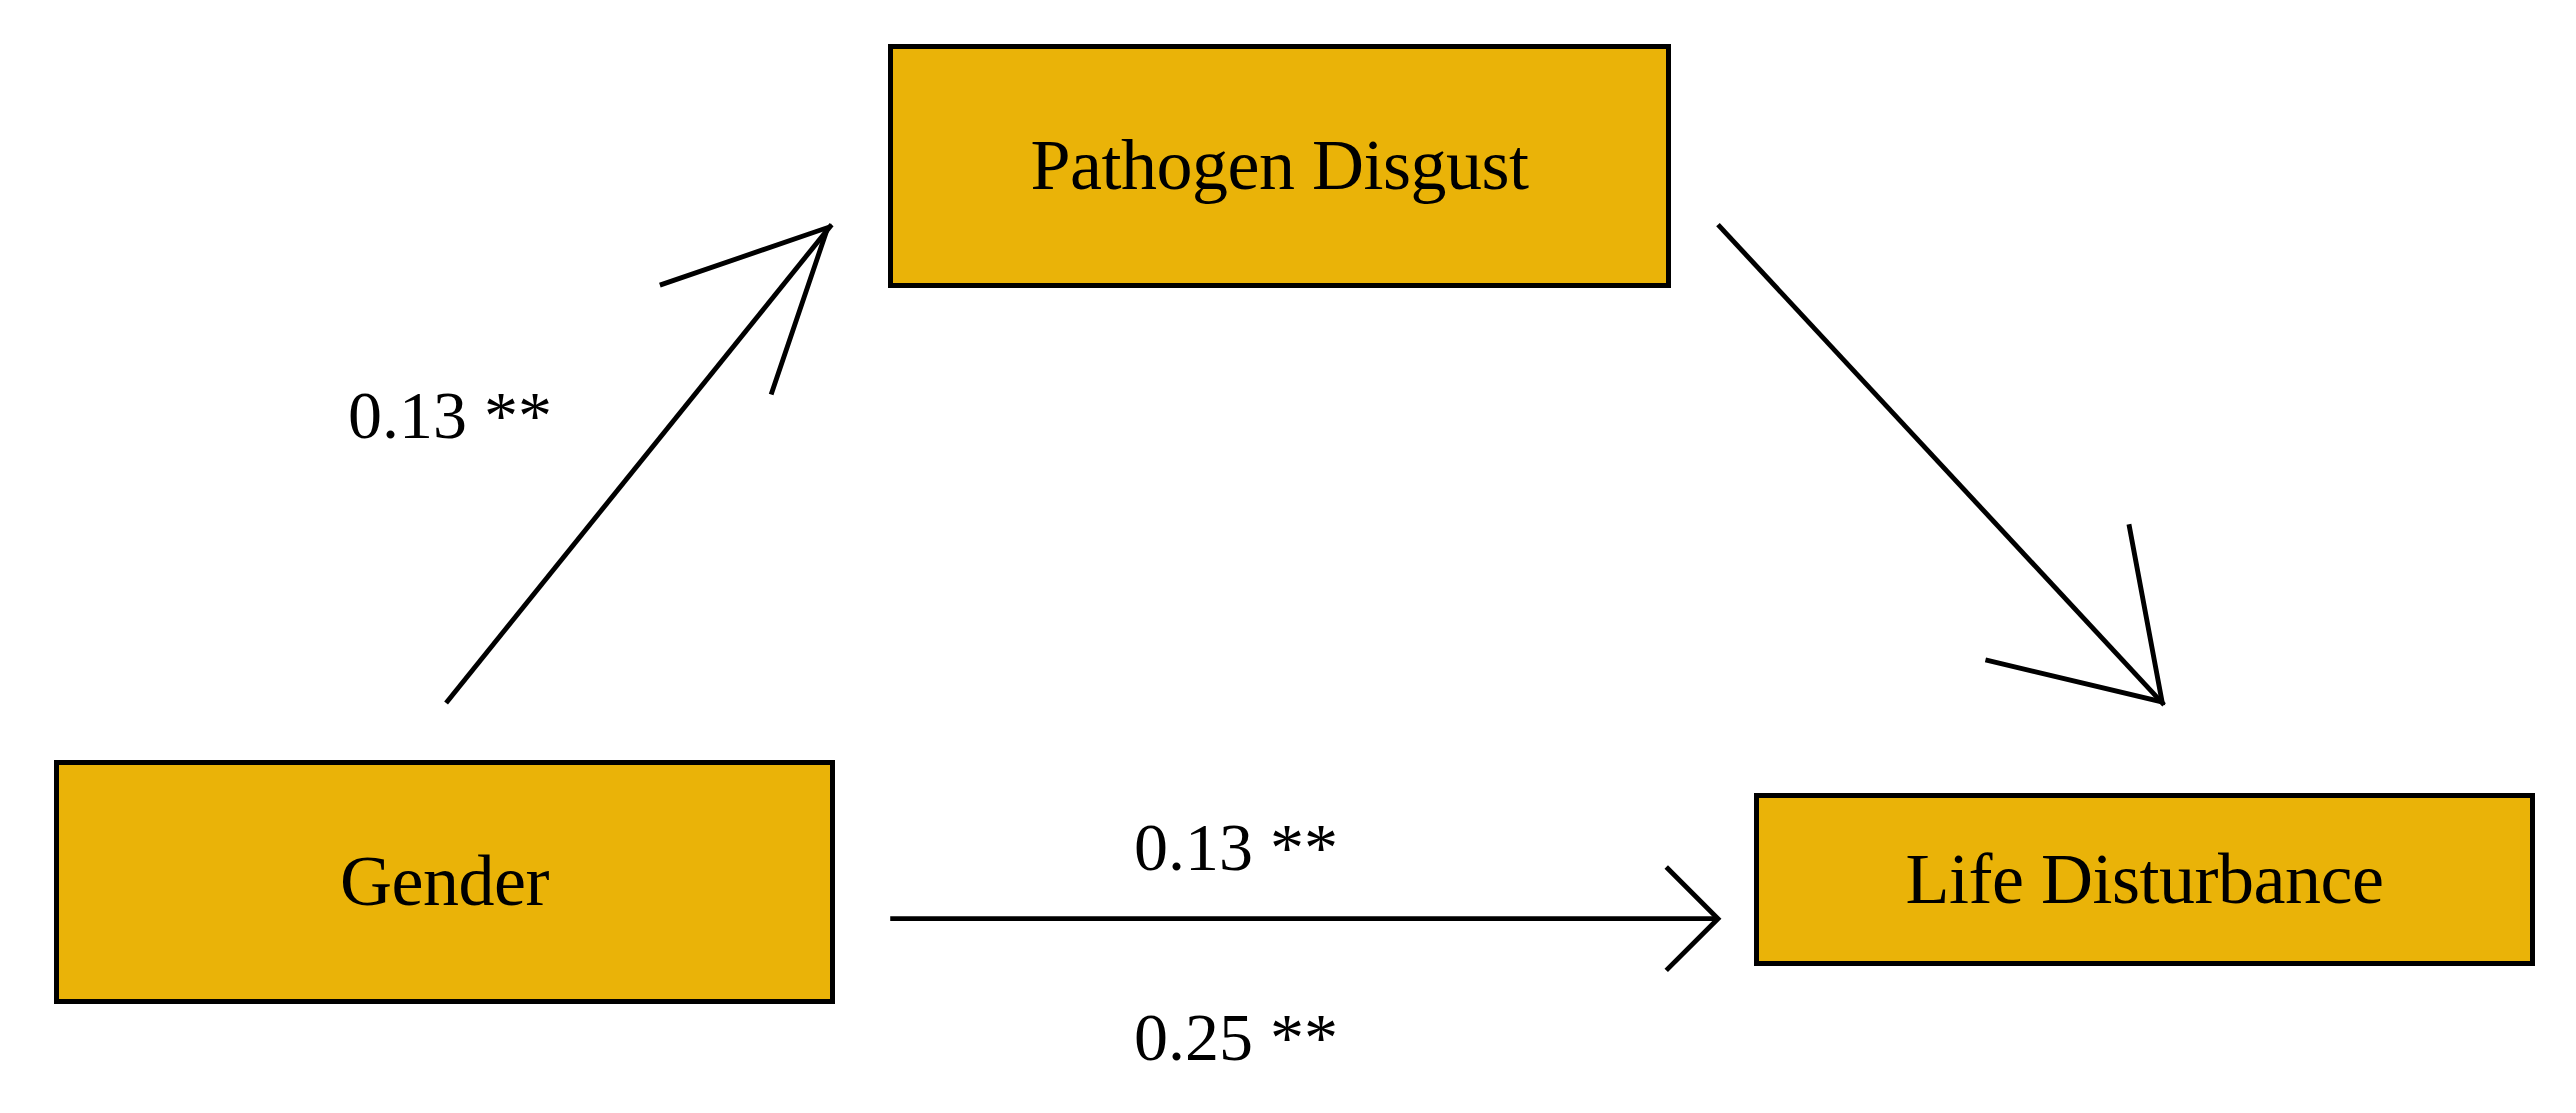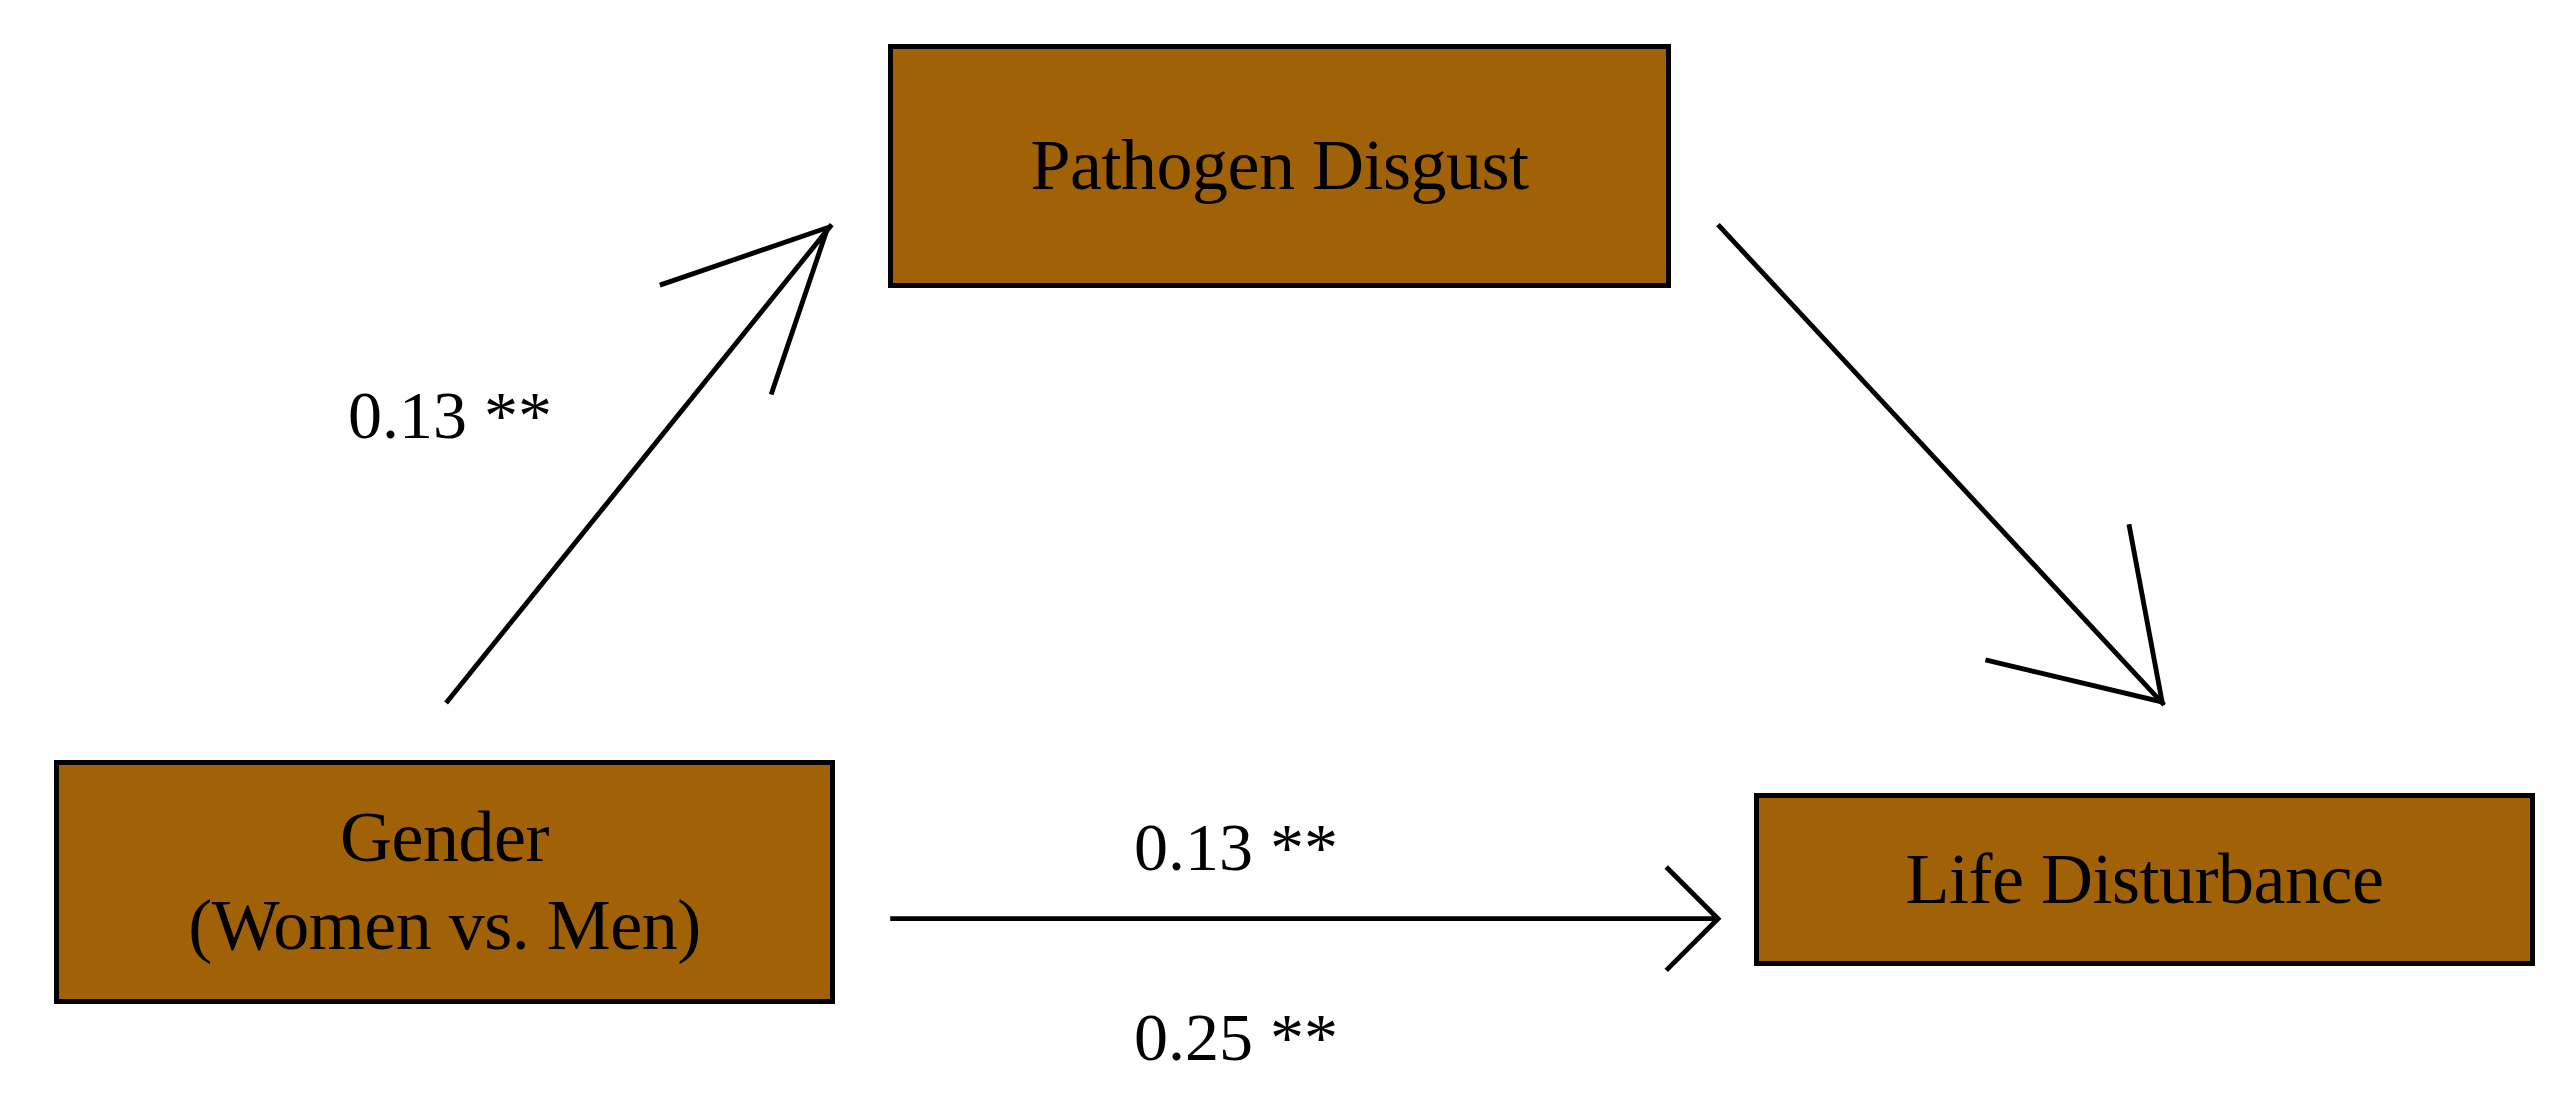--- a/index.html
+++ b/index.html
@@ -13,21 +13,21 @@
     height: 1114px;
     background: #ffffff;
     overflow: hidden;
     font-family: "Liberation Serif", "DejaVu Serif", serif;
     color: #000000;
   }
   .node-box {
     position: absolute;
     box-sizing: border-box;
     border: 5.9px solid #000000;
-    background: #a16207;
+    background: #eab308;
     display: flex;
     flex-direction: column;
     align-items: center;
     justify-content: center;
     text-align: center;
     line-height: 1.22;
     font-size: 72px;
     letter-spacing: -0.5px;
   }
   .node-line {
@@ -94,21 +94,20 @@
       <polyline class="path-head" points="1707,888 1760,941 1707,994"></polyline>
     </g>
   </svg>
 
   <div class="node-box" id="box-mediator">
     <span class="node-line">Pathogen Disgust</span>
   </div>
 
   <div class="node-box" id="box-predictor">
     <span class="node-line">Gender</span>
-    <span class="node-line">(Women vs. Men)</span>
   </div>
 
   <div class="node-box" id="box-outcome">
     <span class="node-line">Life Disturbance</span>
   </div>
 
   <div class="path-label" id="label-a">0.13 **</div>
 
 
   <div class="path-label" id="label-c">0.13 **</div>

